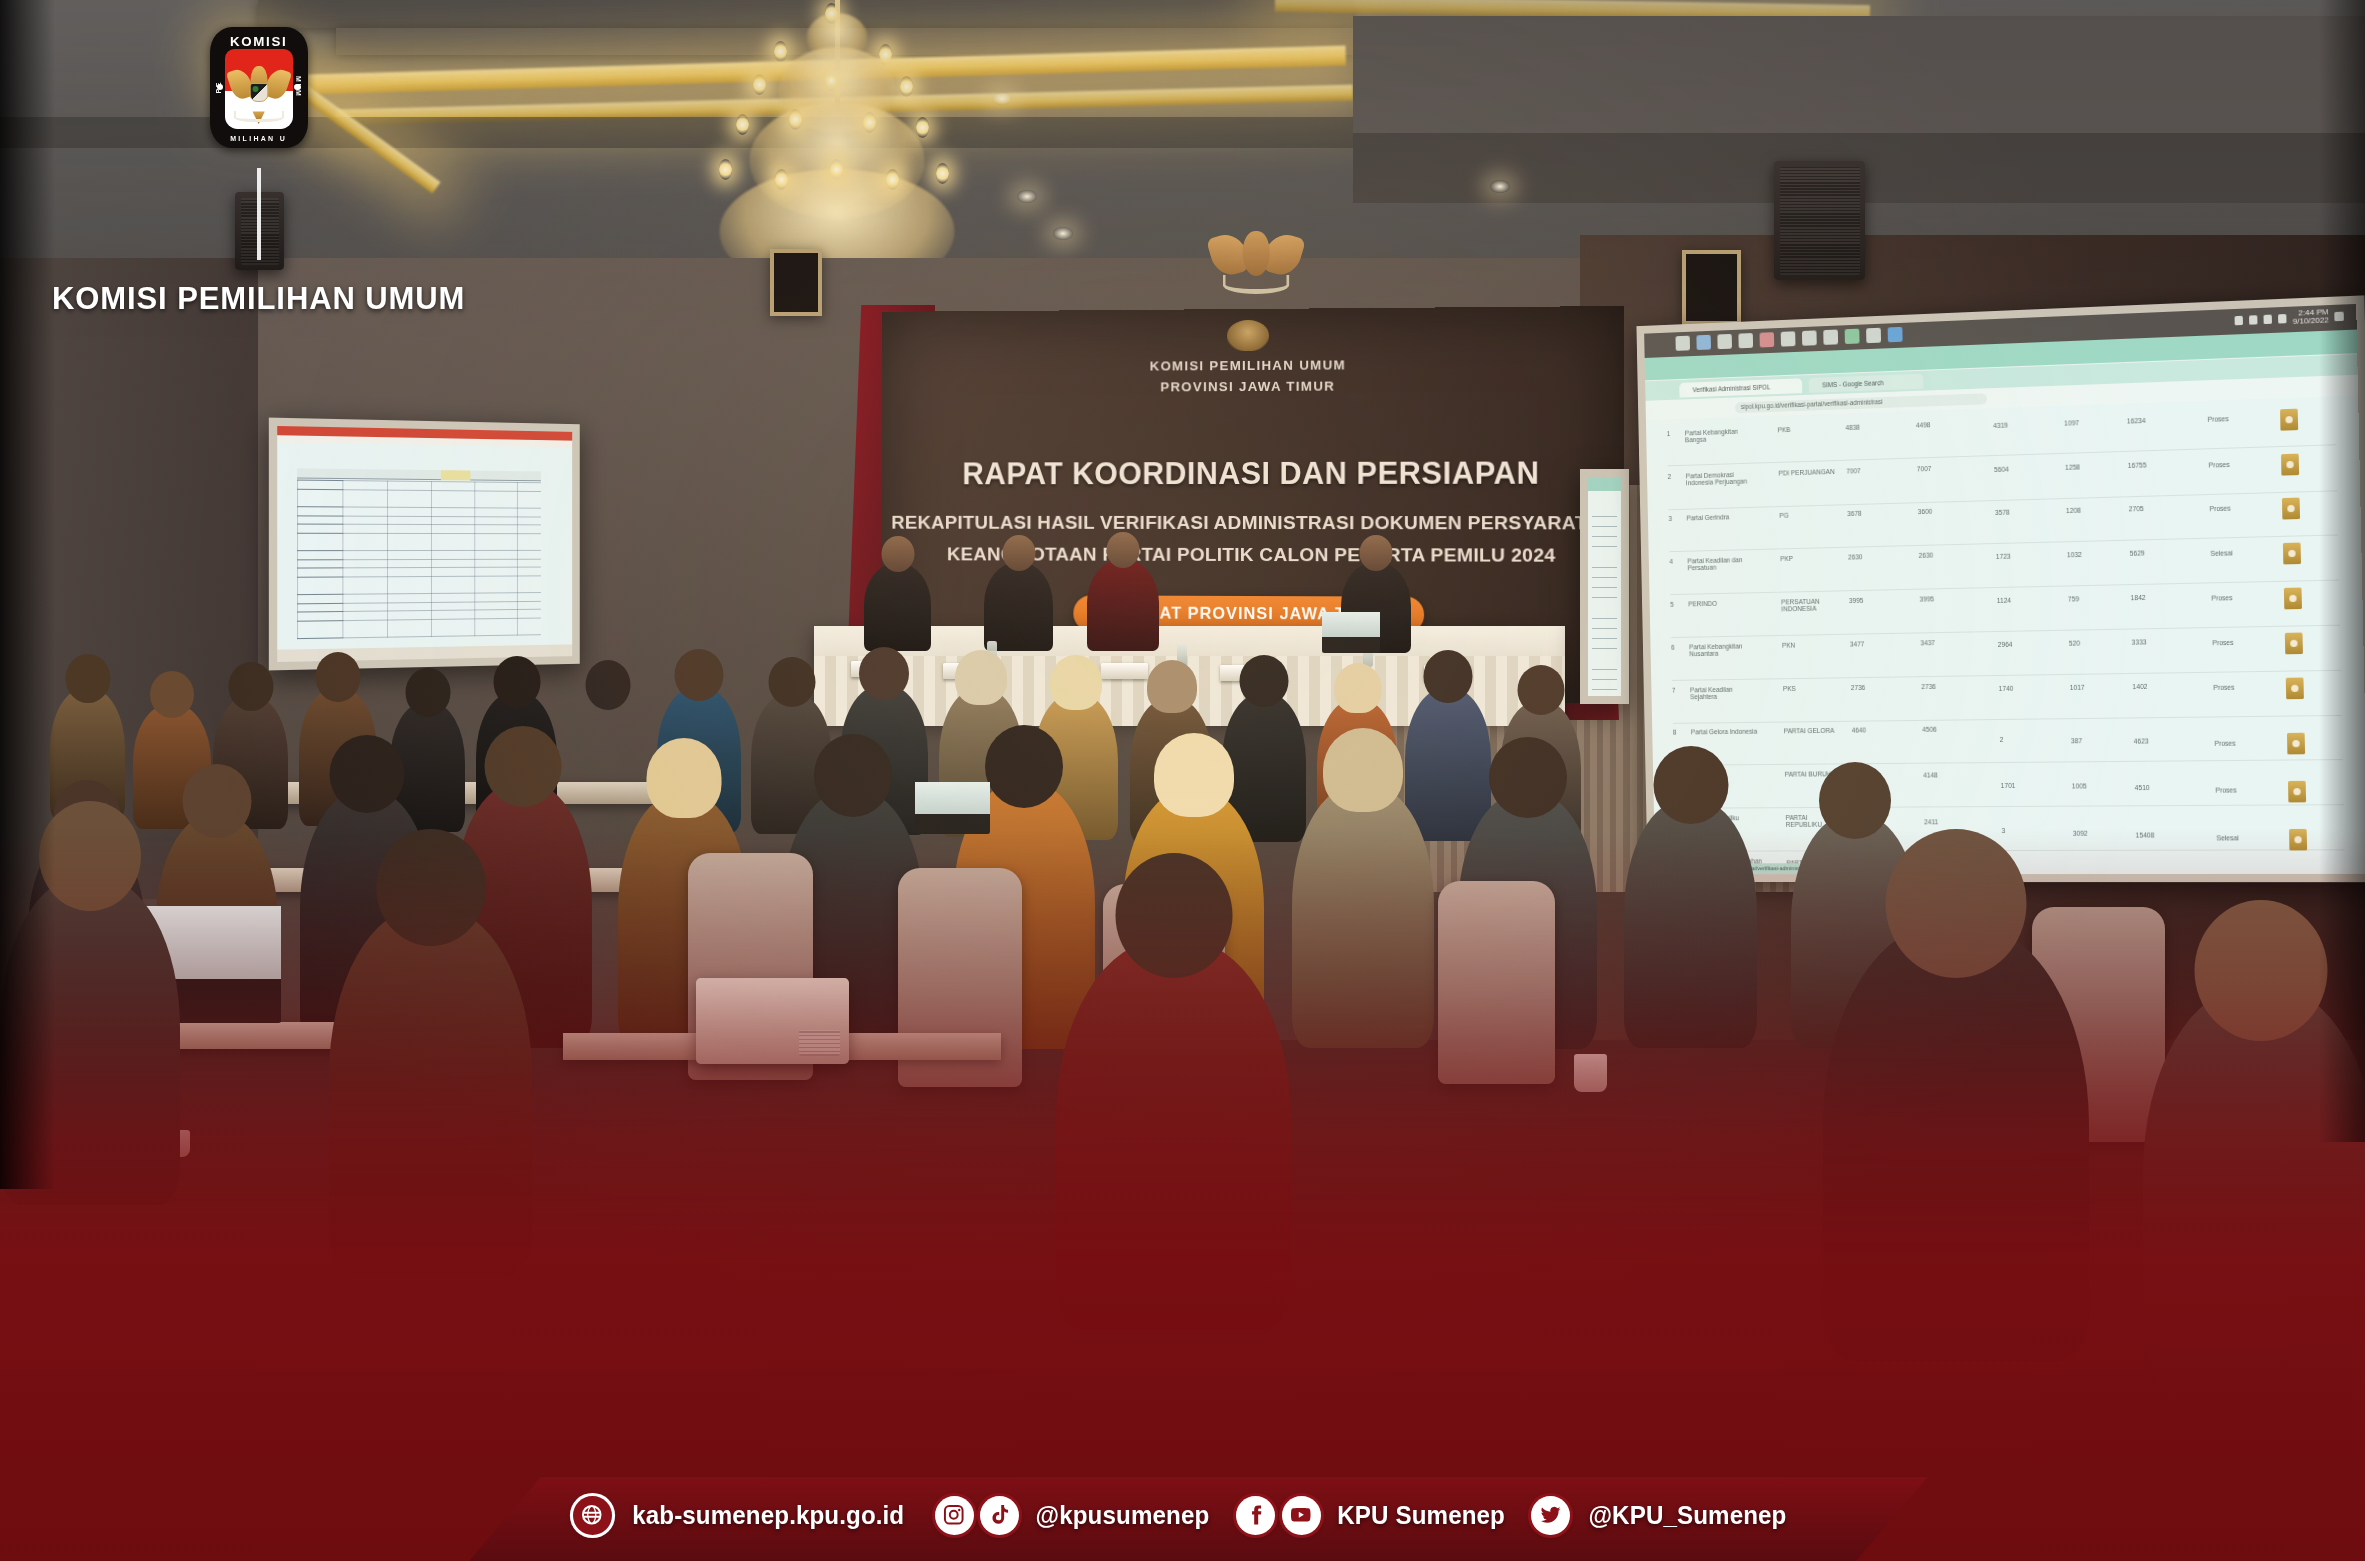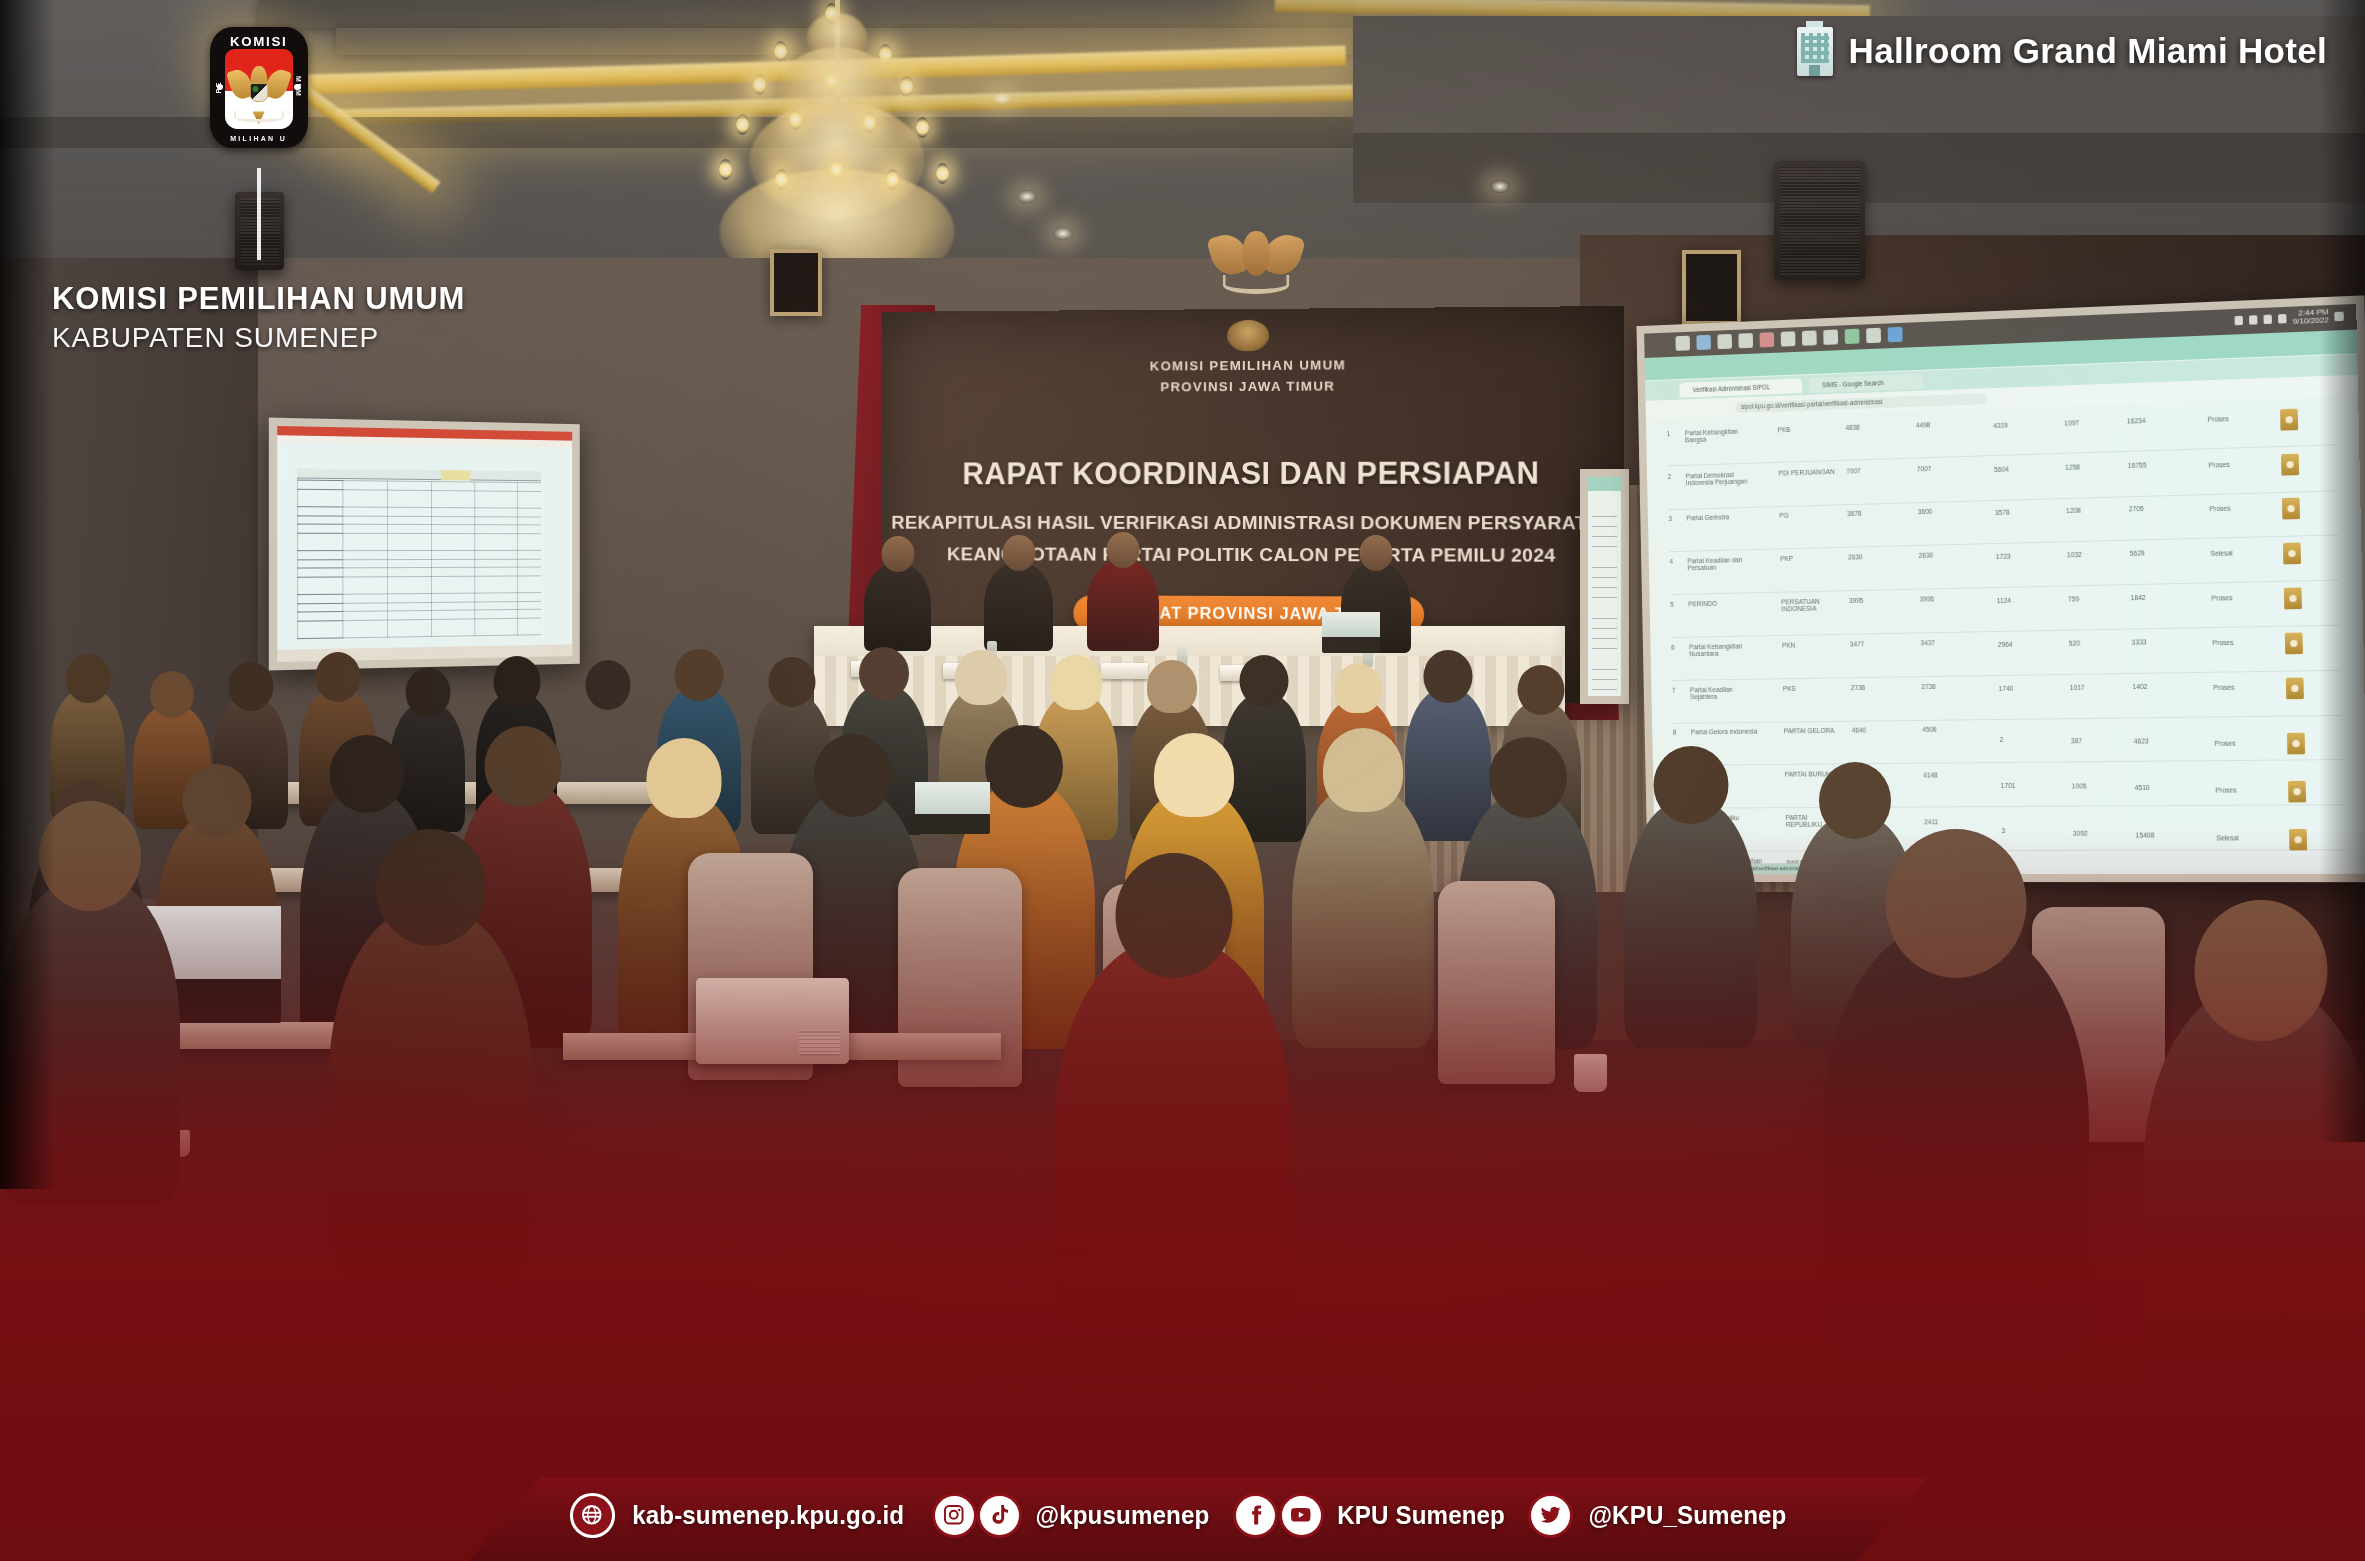--- a/index.html
+++ b/index.html
@@ -916,30 +916,23 @@
             <div class="gs"></div>
             <div class="gtail"></div>
         </div>
         <div class="kpu-ribbon"></div>
       </div>
       <div class="ring-txt bot">MILIHAN U</div>
     </div>
     <div class="divider-bar"></div>
     <div class="header-text">
       <div class="l1">KOMISI PEMILIHAN UMUM</div>
-      <div class="l2">KABUPATEN SUMENEP</div>
     </div>
   </div>
 
-  <div class="venue">
-    <span class="venue-icon">
-        <span class="venue-roof"></span>
-      </span>
-    <span>Hallroom Grand Miami Hotel</span>
-  </div>
 
 
   <div class="footer-wrap">
     <div class="footer-bar"></div>
     <div class="footer-items">
 
       <div class="fi">
         <span class="sicon web">
           <svg viewBox="0 0 24 24">
               <path d="M12 2a10 10 0 1 0 0 20 10 10 0 0 0 0-20zm0 2c1.2 0 2.5 1.9 3.1 5H8.9C9.5 5.9 10.8 4 12 4zM6.6 6.4A8 8 0 0 1 9 4.9 13 13 0 0 0 7.6 9H4.6a8 8 0 0 1 2-2.6zM4.1 11h3.2a22 22 0 0 0 0 2H4.1a8 8 0 0 1 0-2zm.5 4h3a13 13 0 0 0 1.4 4.1A8 8 0 0 1 4.6 15zM12 20c-1.2 0-2.5-1.9-3.1-5h6.2c-.6 3.1-1.9 5-3.1 5zm-3.4-7a20 20 0 0 1 0-2h6.8a20 20 0 0 1 0 2zm6.4 6.1A13 13 0 0 0 16.4 15h3a8 8 0 0 1-4.4 4.1zM16.7 13a22 22 0 0 0 0-2h3.2a8 8 0 0 1 0 2zm-.3-4A13 13 0 0 0 15 4.9 8 8 0 0 1 19.4 9z"></path>

